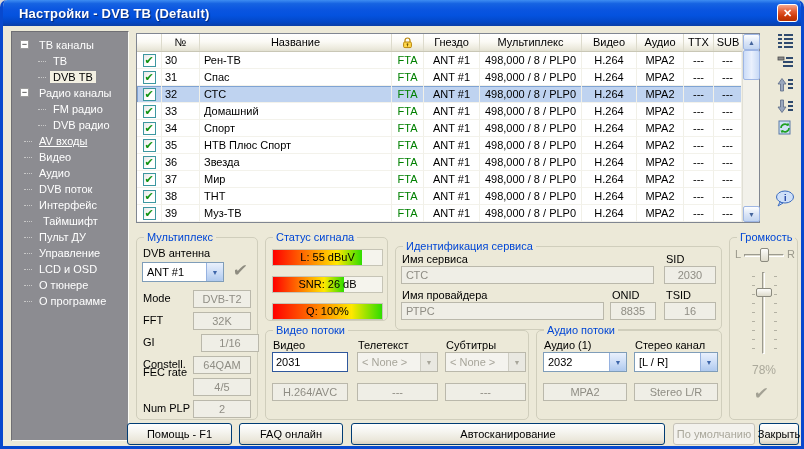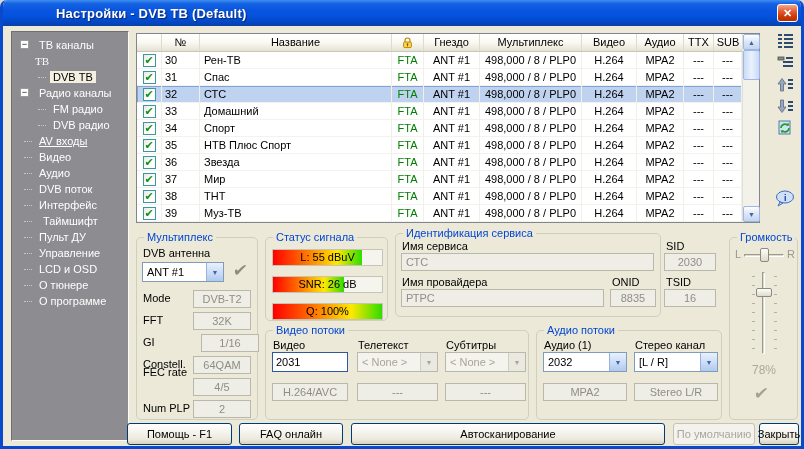--- a/index.html
+++ b/index.html
@@ -4,22 +4,22 @@
 <style>
   html,body{margin:0;padding:0;background:#d8d8d8;}
   *{box-sizing:border-box;font-family:"Liberation Sans",sans-serif;}
   .win{position:relative;width:804px;height:449px;background:#ECE9D8;
        border-left:3px solid #0849CE;border-right:3px solid #0849CE;border-bottom:3px solid #0849CE;
        border-radius:7px 7px 0 0;overflow:hidden;}
   
   .titlebar{position:absolute;left:-3px;top:0;width:804px;height:26px;
     background:linear-gradient(180deg,#3E8DF2 0%,#1663E2 14%,#0A55E0 38%,#0452DE 60%,#0347C6 85%,#0B3FA6 100%);
     border-radius:7px 7px 0 0;display:flex;align-items:center;}
-  .title-text{color:#fff;font-size:13px;font-weight:bold;padding-left:12px;letter-spacing:.2px;
-    text-shadow:1px 1px 1px #0A2870;margin-left:44px;}
+  .title-text{color:#fff;font-size:13px;font-weight:bold;padding-left:19px;letter-spacing:.2px;
+    text-shadow:1px 1px 1px #0A2870;}
   .close-btn{position:absolute;right:6px;top:4px;width:21px;height:18px;border:1px solid #FFF;border-radius:3px;
     background:linear-gradient(180deg,#F5A88E 0%,#E25B31 40%,#CE3A09 70%,#B33000 100%);
     color:#fff;font-size:11px;font-weight:bold;display:flex;align-items:center;justify-content:center;cursor:default;}
   
   .sidebar{position:absolute;left:8px;top:31px;width:118px;height:410px;background:#8C8C91;
     border-top:1px solid #6F6F74;border-left:1px solid #6F6F74;border-right:1px solid #FBFBF5;border-bottom:1px solid #FBFBF5;
     padding-top:5px;overflow:hidden;}
   .tree-item{position:relative;height:16px;line-height:16px;font-size:11px;color:#FFF;white-space:nowrap;}
   .tree-item .lbl{padding:0 3px;}
   .tree-item .lbl.selected{background:#F3F0E2;color:#000;}
@@ -92,21 +92,21 @@
 
 <div class="win">
 
   <div class="titlebar">
     <span class="title-text">Настройки - DVB ТВ (Default)</span>
     <span class="close-btn">✕</span>
   </div>
 
   <div class="sidebar" id="sidebar-tree">
       <div class="tree-item"><span class="expander">−</span><span class="lbl" style="margin-left: 24px;">ТВ каналы</span></div>
-      <div class="tree-item"><span class="stub" style="left: 26px;"></span><span class="lbl" style="margin-left: 20px; font-family: Liberation Serif, serif;">ТВ</span></div>
+      <div class="tree-item"><span class="stub" style="left: 26px;"></span><span class="lbl" style="margin-left: 38px;">ТВ</span></div>
       <div class="tree-item"><span class="stub" style="left: 26px;"></span><span class="lbl selected" style="margin-left: 38px;">DVB ТВ</span></div>
       <div class="tree-item"><span class="expander">−</span><span class="lbl" style="margin-left: 24px;">Радио каналы</span></div>
       <div class="tree-item"><span class="stub" style="left: 26px;"></span><span class="lbl" style="margin-left: 38px;">FM радио</span></div>
       <div class="tree-item"><span class="stub" style="left: 26px;"></span><span class="lbl" style="margin-left: 38px;">DVB радио</span></div>
       <div class="tree-item"><span class="stub" style="left: 12px;"></span><span class="lbl" style="margin-left: 24px; text-decoration: underline;">AV входы</span></div>
       <div class="tree-item"><span class="stub" style="left: 12px;"></span><span class="lbl" style="margin-left: 24px;">Видео</span></div>
       <div class="tree-item"><span class="stub" style="left: 12px;"></span><span class="lbl" style="margin-left: 24px;">Аудио</span></div>
       <div class="tree-item"><span class="stub" style="left: 12px;"></span><span class="lbl" style="margin-left: 24px;">DVB поток</span></div>
       <div class="tree-item"><span class="stub" style="left: 12px;"></span><span class="lbl" style="margin-left: 24px;">Интерфейс</span></div>
       <div class="tree-item"><span class="stub" style="left: 12px;"></span><span class="lbl" style="margin-left: 28px;">Таймшифт</span></div>
@@ -384,21 +384,21 @@
           <div class="fill" style="width: 65%;"></div>
           <span class="slbl">SNR: 26 dB</span>
         </div>
         <div class="sigbar" style="top: 65px;">
           <div class="fill" style="width: 100%;"></div>
           <span class="slbl">Q: 100%</span>
         </div>
       </div>
   </div>
 
-  <div class="group" style="left:392px;top:233px;width:266px;height:84px">
+  <div class="group" style="left:392px;top:246px;width:327px;height:84px">
     <span class="group-title">Идентификация сервиса</span>
     <span class="flabel" style="left:6px;top:6px">Имя сервиса</span>
     <span class="flabel" style="left:270px;top:6px">SID</span>
     <div class="ro-field" style="left:5px;top:19px;width:253px;text-align:left;padding-left:4px">СТС</div>
     <div class="ro-field" style="left:268px;top:19px;width:52px">2030</div>
     <span class="flabel" style="left:6px;top:42px">Имя провайдера</span>
     <span class="flabel" style="left:216px;top:42px">ONID</span>
     <span class="flabel" style="left:270px;top:42px">TSID</span>
     <div class="ro-field" style="left:5px;top:55px;width:203px;text-align:left;padding-left:4px">РТРС</div>
     <div class="ro-field" style="left:214px;top:55px;width:46px">8835</div>

